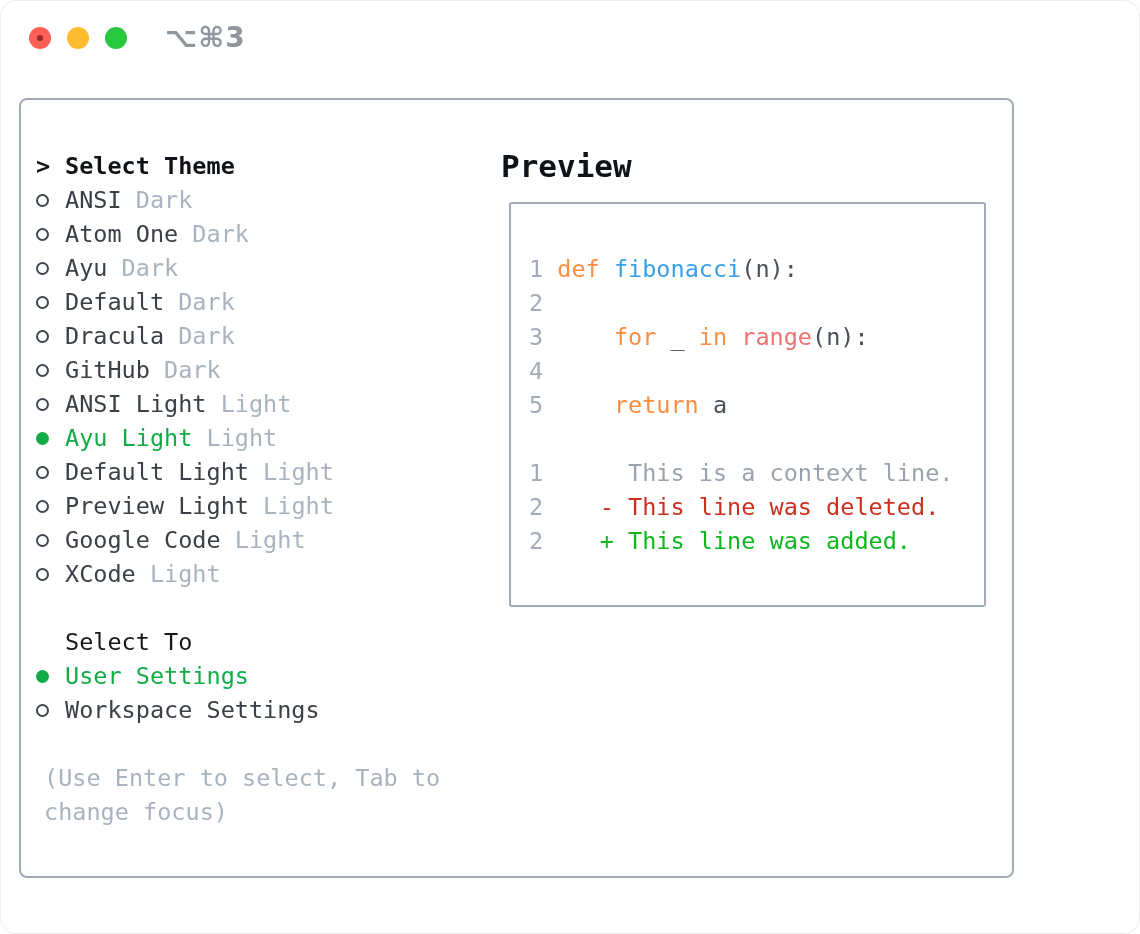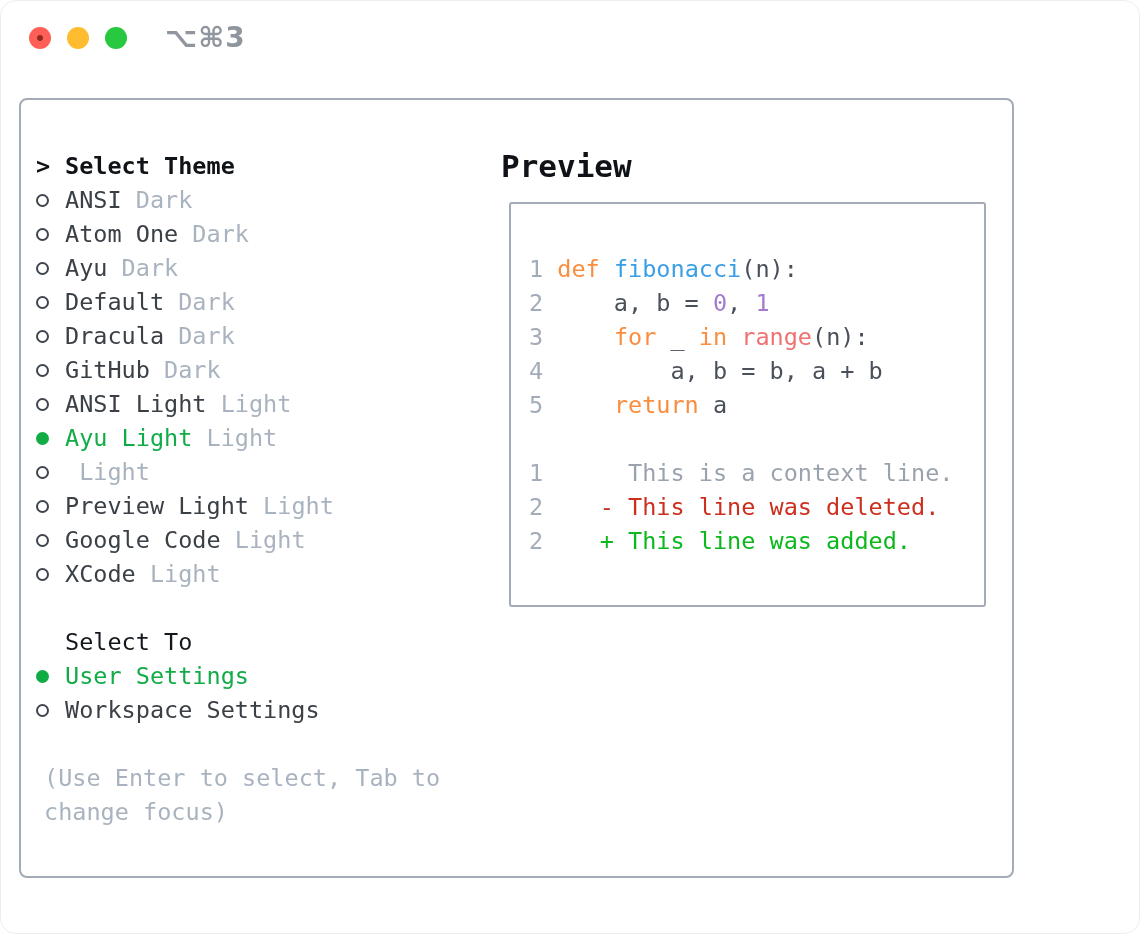--- a/index.html
+++ b/index.html
@@ -66,21 +66,21 @@
       </div>
       <div id="theme-list">
           <div class="row"><span class="marker"><span class="radio"></span></span><span class="t-name">ANSI</span><span class="t-suffix"> Dark</span></div>
           <div class="row"><span class="marker"><span class="radio"></span></span><span class="t-name">Atom One</span><span class="t-suffix"> Dark</span></div>
           <div class="row"><span class="marker"><span class="radio"></span></span><span class="t-name">Ayu</span><span class="t-suffix"> Dark</span></div>
           <div class="row"><span class="marker"><span class="radio"></span></span><span class="t-name">Default</span><span class="t-suffix"> Dark</span></div>
           <div class="row"><span class="marker"><span class="radio"></span></span><span class="t-name">Dracula</span><span class="t-suffix"> Dark</span></div>
           <div class="row"><span class="marker"><span class="radio"></span></span><span class="t-name">GitHub</span><span class="t-suffix"> Dark</span></div>
           <div class="row"><span class="marker"><span class="radio"></span></span><span class="t-name">ANSI Light</span><span class="t-suffix"> Light</span></div>
           <div class="row selected"><span class="marker"><span class="radio"></span></span><span class="t-name">Ayu Light</span><span class="t-suffix"> Light</span></div>
-          <div class="row"><span class="marker"><span class="radio"></span></span><span class="t-suffix"> Light</span></div>
+          <div class="row"><span class="marker"><span class="radio"></span></span><span class="t-name">Default Light</span><span class="t-suffix"> Light</span></div>
           <div class="row"><span class="marker"><span class="radio"></span></span><span class="t-name">Preview Light</span><span class="t-suffix"> Light</span></div>
           <div class="row"><span class="marker"><span class="radio"></span></span><span class="t-name">Google Code</span><span class="t-suffix"> Light</span></div>
           <div class="row"><span class="marker"><span class="radio"></span></span><span class="t-name">XCode</span><span class="t-suffix"> Light</span></div>
         </div>
       <div class="spacer"></div>
       <div class="row">
         <span class="marker"></span>
         <span class="apply-hdr">Select To</span>
       </div>
       <div id="apply-options">
@@ -93,29 +93,27 @@
 
     <div class="preview-title">Preview</div>
     <div class="preview-box">
       <div id="code-block">
           <div class="code-line">
             <span class="ln">1</span>
             <span class="code-text"><span class="tok-keyword">def</span><span class="tok-plain"> </span><span class="tok-function">fibonacci</span><span class="tok-plain">(n):</span></span>
           </div>
           <div class="code-line">
             <span class="ln">2</span>
-            <span class="code-text"><span class="tok-plain">    a, b = </span><span class="tok-number">0</span><span class="tok-plain">, </span><span class="tok-number">1</span></span>
           </div>
           <div class="code-line">
             <span class="ln">3</span>
             <span class="code-text"><span class="tok-plain">    </span><span class="tok-keyword">for</span><span class="tok-plain"> _ </span><span class="tok-keyword">in</span><span class="tok-plain"> </span><span class="tok-builtin">range</span><span class="tok-plain">(n):</span></span>
           </div>
           <div class="code-line">
             <span class="ln">4</span>
-            <span class="code-text"><span class="tok-plain">        a, b = b, a + b</span></span>
           </div>
           <div class="code-line">
             <span class="ln">5</span>
             <span class="code-text"><span class="tok-plain">    </span><span class="tok-keyword">return</span><span class="tok-plain"> a</span></span>
           </div>
           <div class="code-line">
             <span class="ln"></span>
             <span class="code-text"></span>
           </div>
           <div class="code-line">

